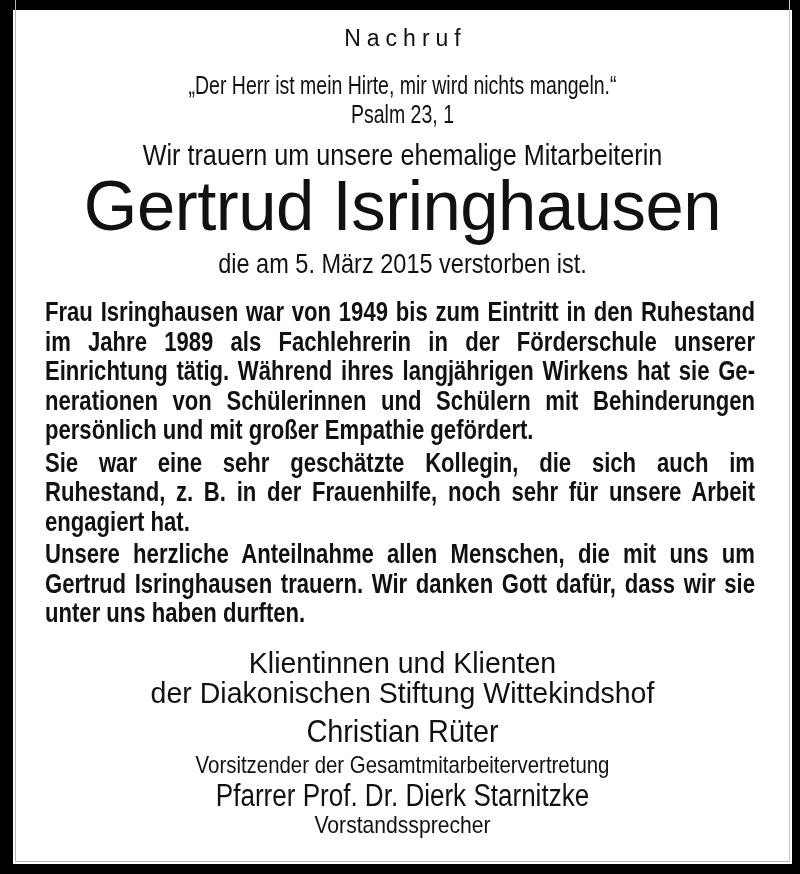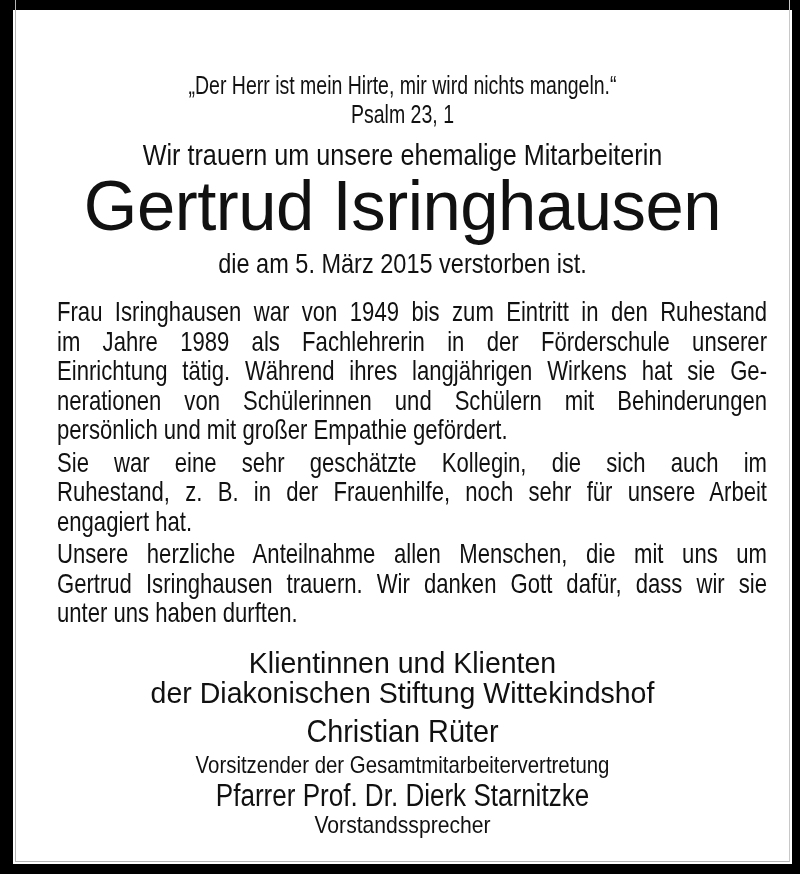--- a/index.html
+++ b/index.html
@@ -60,23 +60,24 @@
     top: 157px;
     font-size: 71px;
     line-height: 1.1;
     letter-spacing: -0.5px;
   }
   .death-line { top: 238px; font-size: 28px; }
 
   .bodytext {
     position: absolute;
     top: 287px;
-    left: 44px;
+    left: 32px;
     width: 710px;
     height: 340px;
+    font-weight: bold;
   }
   .cond-block {
     width: 900px;
     transform: scaleX(0.7889);
     transform-origin: 0 0;
     font-size: 28px;
     line-height: 29.5px;
   }
   .cond-block p { margin: 0 0 3px 0; }
   .jl { text-align: justify; text-align-last: justify; text-justify: inter-word; }
@@ -88,20 +89,21 @@
   .sig-role-1     { top: 741px; font-size: 24px; }
   .sig-name-2     { top: 768px; font-size: 31px; }
   .sig-role-2     { top: 801px; font-size: 24px; }
 </style>
 </head>
 <body>
 
 <div class="paper">
   <div class="inner-rule"></div>
 
+  <div class="line title">Nachruf</div>
 
   <div class="line quote sx78">„Der Herr ist mein Hirte, mir wird nichts mangeln.“</div>
 
   <div class="line quote-src sx78">Psalm 23, 1</div>
 
   <div class="line intro sx84">Wir trauern um unsere ehemalige Mitarbeiterin</div>
 
   <div class="line deceased sx97">Gertrud Isringhausen</div>
 
   <div class="line death-line sx84">die am 5. März 2015 verstorben ist.</div>

